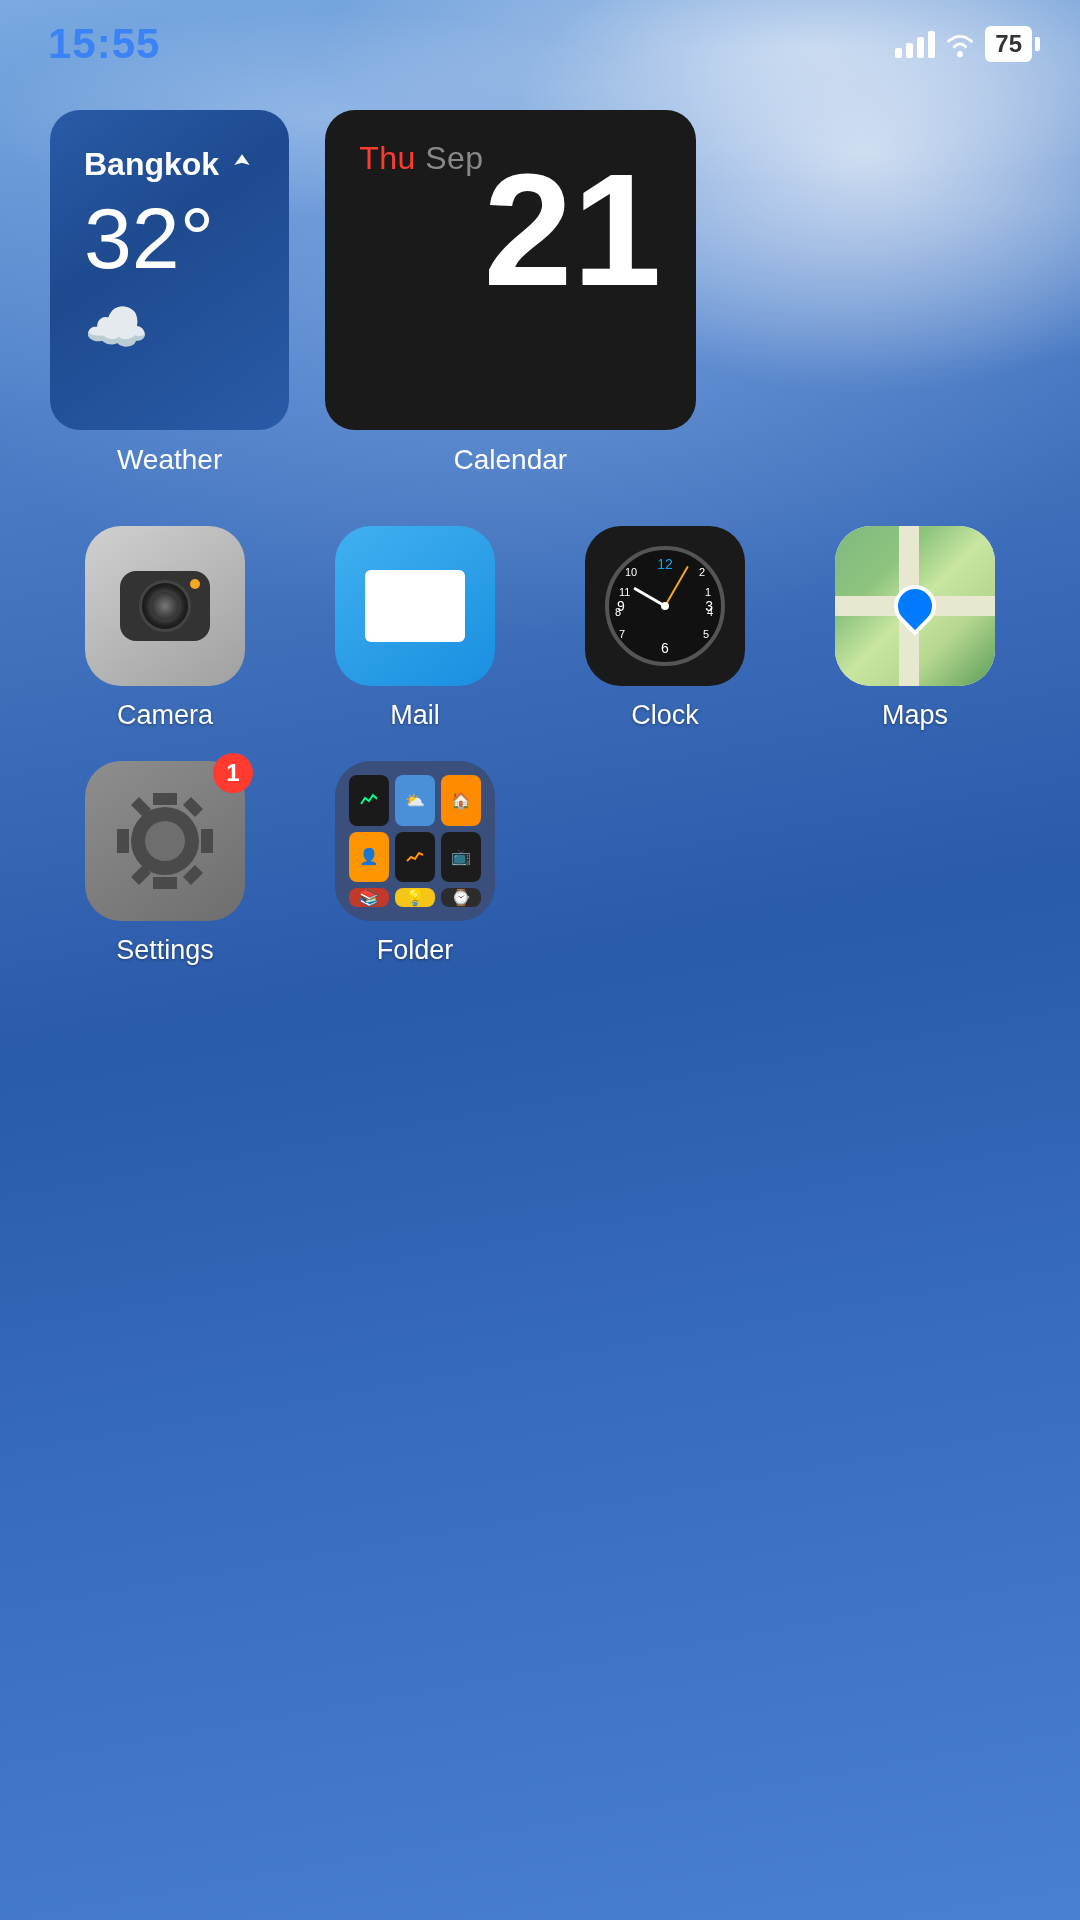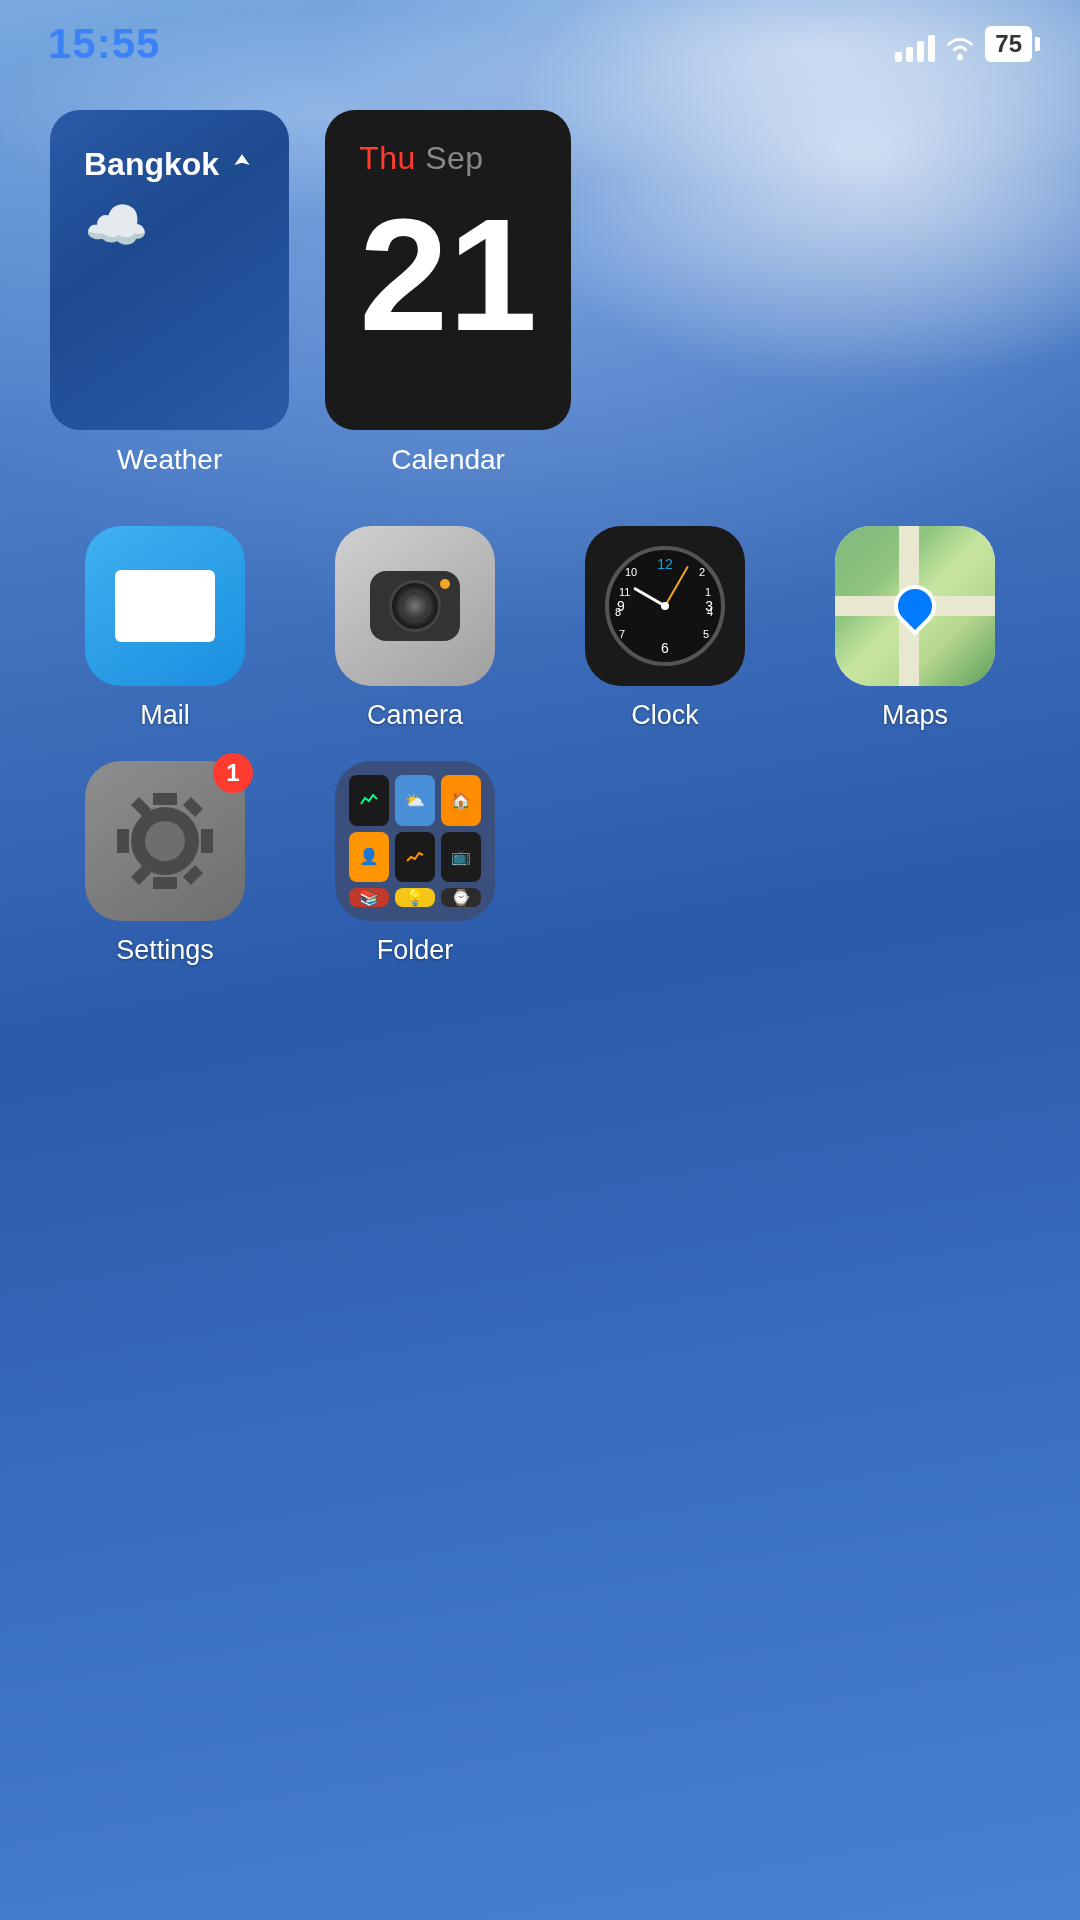--- a/index.html
+++ b/index.html
@@ -54,21 +54,21 @@
 
     .status-time {
       color: #3b82f6;
       font-size: 42px;
       font-weight: 600;
       letter-spacing: 1px;
     }
 
     .status-right {
       display: flex;
-      align-items: flex-end;
+      align-items: center;
       gap: 6px;
     }
 
     
     .signal-bars {
       display: flex;
       align-items: flex-end;
       gap: 4px;
     }
     .signal-bar {
@@ -177,21 +177,21 @@
 
     
     .calendar-widget {
       flex: 1;
       background: #1a1a1a;
       border-radius: 30px;
       padding: 30px 34px;
       color: white;
       min-height: 320px;
       display: flex;
-      flex-direction: column;
+      flex-direction: row;
       align-items: flex-start;
       justify-content: flex-start;
     }
 
     .calendar-month-row {
       font-size: 32px;
       font-weight: 500;
       margin-bottom: 8px;
       letter-spacing: 0.5px;
     }
@@ -574,20 +574,21 @@
   <div class="widgets-row">
 
     <div class="widget-container">
       <div class="weather-widget">
         <div class="weather-city">
           <span>Bangkok</span>
           <svg width="26" height="26" viewBox="0 0 24 24" fill="white">
             <path d="M12 2L19 12L12 10L5 12Z" fill="white"></path>
           </svg>
         </div>
+        <div class="weather-temp">32°</div>
         <div class="weather-icon-cloud">☁️</div>
       </div>
       <div class="widget-label">Weather</div>
     </div>
 
     <div class="widget-container">
       <div class="calendar-widget">
         <div class="calendar-month-row">
           <span class="thu">Thu</span>
           <span class="sep">Sep</span>
@@ -595,37 +596,37 @@
         <div class="calendar-day">21</div>
       </div>
       <div class="widget-label">Calendar</div>
     </div>
 
   </div>
 
   <div class="app-grid">
 
     <div class="app-item">
+      <div class="app-icon icon-camera">
+        <div class="camera-body">
+          <div class="camera-lens"></div>
+          <div class="camera-dot"></div>
+        </div>
+      </div>
+      <span class="app-label">Camera</span>
+    </div>
+
+    <div class="app-item">
       <div class="app-icon icon-mail">
         <div class="mail-envelope">
           <div class="mail-body"></div>
           <div class="mail-chevron"></div>
         </div>
       </div>
       <span class="app-label">Mail</span>
-    </div>
-
-    <div class="app-item">
-      <div class="app-icon icon-camera">
-        <div class="camera-body">
-          <div class="camera-lens"></div>
-          <div class="camera-dot"></div>
-        </div>
-      </div>
-      <span class="app-label">Camera</span>
     </div>
 
 
 
     <div class="app-item">
       <div class="app-icon icon-clock">
         <div class="clock-face">
 
           <span style="position:absolute;top:6px;left:50%;transform:translateX(-50%);color:#0ea5e9;font-size:14px;font-weight:500;">12</span>
           <span style="position:absolute;right:8px;top:50%;transform:translateY(-50%);color:white;font-size:14px;font-weight:500;">3</span>

